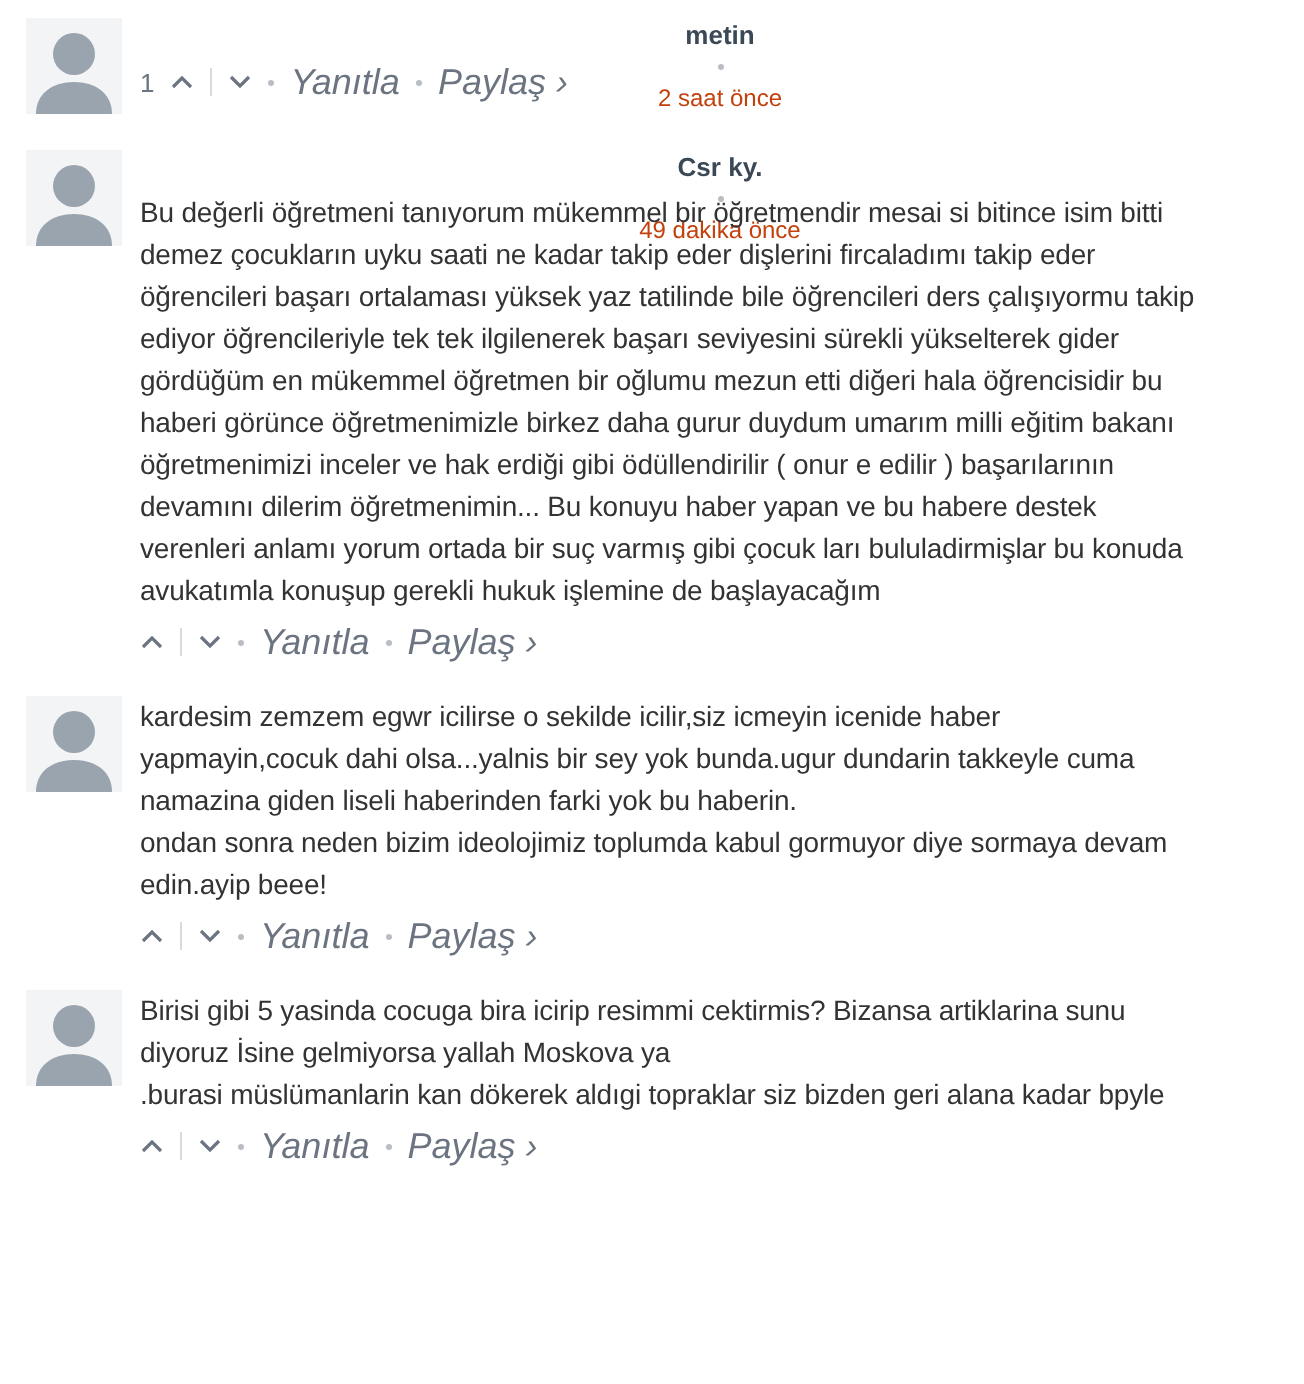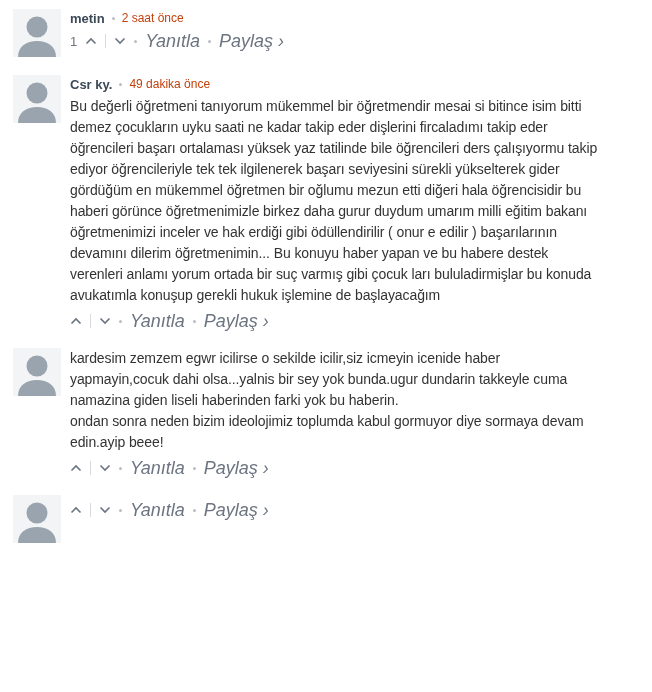--- a/index.html
+++ b/index.html
@@ -28,20 +28,21 @@
   .content {
     flex: 1;
     min-width: 0;
   }
   .header {
     display: flex;
     align-items: center;
     gap: 7px;
     height: 16px;
     margin: 1px 0 4px 0;
+    flex-direction: column;
   }
   .author {
     font-size: 13px;
     font-weight: bold;
     color: #3b4856;
     cursor: pointer;
   }
   .timestamp {
     font-size: 12px;
     color: #c2410c;
@@ -219,20 +220,23 @@
 
   <div class="comment">
     <div class="avatar">
       <svg width="48" height="48" viewBox="0 0 48 48">
         <rect x="0" y="0" width="48" height="48" fill="#f2f4f6"></rect>
         <circle cx="24" cy="18" r="10.5" fill="#9aa4ae"></circle>
         <path d="M5 48 C5 37.5 13.5 32 24 32 C34.5 32 43 37.5 43 48 Z" fill="#9aa4ae"></path>
       </svg>
     </div>
     <div class="content">
+      <div class="body-text">Birisi gibi 5 yasinda cocuga bira icirip resimmi cektirmis? Bizansa artiklarina sunu
+diyoruz İsine gelmiyorsa yallah Moskova ya
+.burasi müslümanlarin kan dökerek aldıgi topraklar siz bizden geri alana kadar bpyle</div>
       <div class="footer">
 
         <button class="vote-btn">
           <svg width="12" height="8" viewBox="0 0 12 8">
             <polyline points="1.5,6.5 6,2 10.5,6.5" fill="none" stroke="currentColor" stroke-width="1.6"></polyline>
           </svg>
         </button>
         <span class="vote-divider"></span>
         <button class="vote-btn">
           <svg width="12" height="8" viewBox="0 0 12 8">

